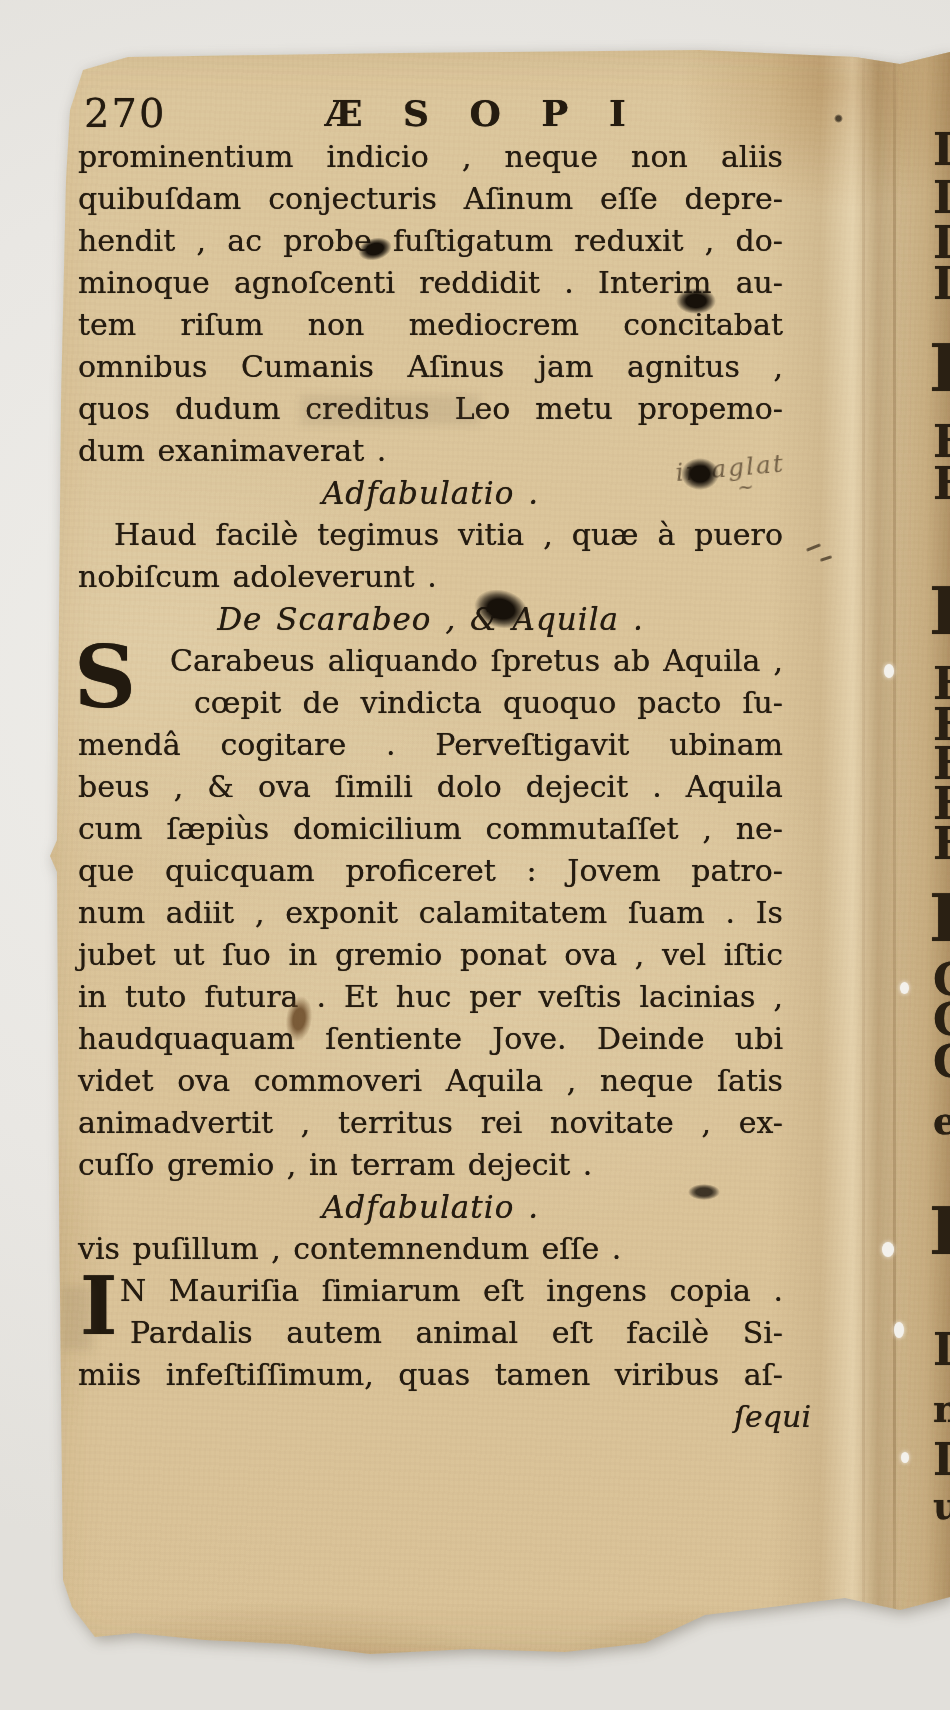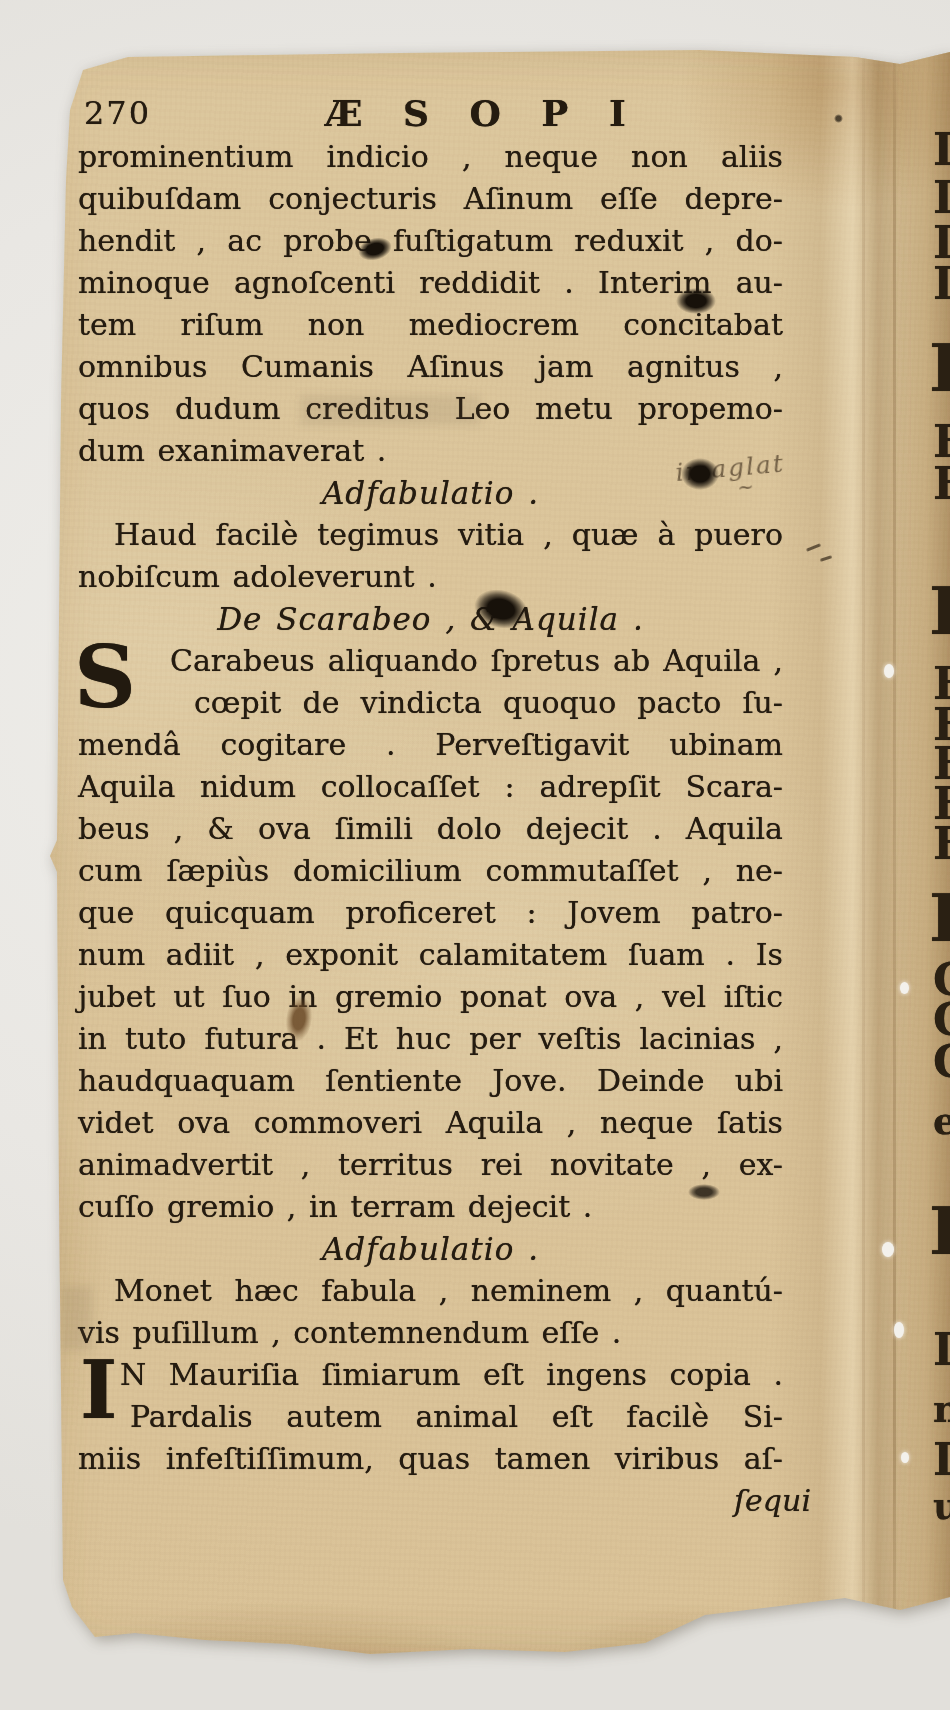--- a/index.html
+++ b/index.html
@@ -39,21 +39,21 @@
       linear-gradient(90deg, rgba(120,85,45,0) 0%, rgba(120,85,45,.10) 28%, rgba(252,242,216,.30) 46%,
         rgba(110,78,40,.22) 60%, rgba(120,85,45,.06) 72%, rgba(205,178,132,.28) 86%, rgba(120,85,45,.12) 100%);}
   .fold-line{position:absolute;top:0;width:3px;height:100%;pointer-events:none;
     background:linear-gradient(rgba(115,82,44,.0), rgba(115,82,44,.28) 12%, rgba(115,82,44,.18) 50%, rgba(115,82,44,.3) 85%, rgba(115,82,44,.05));}
   .glint{position:absolute;background:#f3f1ec;border-radius:50%;filter:blur(.7px);box-shadow:0 0 4px rgba(255,255,255,.8);}
 
   
   .text-col{position:absolute;left:78px;top:90px;width:705px;color:#241b10;
     text-shadow:0 0 .7px rgba(36,27,16,.85);}
   .header-row{position:relative;height:46px;line-height:46px;}
-  .page-number{position:absolute;left:6px;top:0;font-size:32px;letter-spacing:2px;}
+  .page-number{position:absolute;left:6px;top:0;font-size:40px;letter-spacing:2px;}
   .page-title{display:block;text-align:center;transform:translateX(52px);font-size:36px;font-weight:bold;letter-spacing:14px;}
   .line{position:relative;height:42px;line-height:42px;font-size:30px;word-spacing:3px;}
   .line.justify{text-align:justify;text-align-last:justify;}
   .line.justify-indent{text-align:justify;text-align-last:justify;padding-left:36px;}
   .line.left{text-align:left;}
   .line.heading{font-style:italic;text-align:center;font-size:31px;letter-spacing:1px;}
   .line.dropcap1-s{padding-left:92px;text-align:justify;text-align-last:justify;}
   .line.dropcap2-s{padding-left:116px;text-align:justify;text-align-last:justify;}
   .line.dropcap1-i{padding-left:42px;text-align:justify;text-align-last:justify;}
   .line.dropcap2-i{padding-left:52px;text-align:justify;text-align-last:justify;}
@@ -109,33 +109,31 @@
           <div class="line justify"><span>omnibus Cumanis Aſinus jam agnitus ,</span></div>
           <div class="line justify"><span>quos dudum creditus Leo metu propemo-</span></div>
           <div class="line left"><span>dum exanimaverat .</span></div>
           <div class="line heading"><span>Adfabulatio .</span></div>
           <div class="line justify-indent"><span>Haud facilè tegimus vitia , quæ à puero</span></div>
           <div class="line left"><span>nobiſcum adoleverunt .</span></div>
           <div class="line heading"><span>De Scarabeo , &amp; Aquila .</span></div>
           <div class="line dropcap1-s"><span class="dropcap dropcap-s">S</span><span>Carabeus aliquando ſpretus ab Aquila ,</span></div>
           <div class="line dropcap2-s"><span>cœpit de vindicta quoquo pacto ſu-</span></div>
           <div class="line justify"><span>mendâ cogitare . Perveſtigavit ubinam</span></div>
-          <div class="line justify"><span>Aquila nidum collocaſſet : adrepſit Scara-</span></div>
           <div class="line justify"><span>beus , &amp; ova ſimili dolo dejecit . Aquila</span></div>
           <div class="line justify"><span>cum ſæpiùs domicilium commutaſſet , ne-</span></div>
           <div class="line justify"><span>que quicquam proficeret : Jovem patro-</span></div>
           <div class="line justify"><span>num adiit , exponit calamitatem ſuam . Is</span></div>
           <div class="line justify"><span>jubet ut ſuo in gremio ponat ova , vel iſtic</span></div>
           <div class="line justify"><span>in tuto futura . Et huc per veſtis lacinias ,</span></div>
           <div class="line justify"><span>haudquaquam ſentiente Jove. Deinde ubi</span></div>
           <div class="line justify"><span>videt ova commoveri Aquila , neque ſatis</span></div>
           <div class="line justify"><span>animadvertit , territus rei novitate , ex-</span></div>
           <div class="line left"><span>cuſſo gremio , in terram dejecit .</span></div>
           <div class="line heading"><span>Adfabulatio .</span></div>
-          <div class="line justify-indent"><span>Monet hæc fabula , neminem , quantú-</span></div>
           <div class="line left"><span>vis puſillum , contemnendum eſſe .</span></div>
           <div class="line dropcap1-i"><span class="dropcap dropcap-i">I</span><span>N Mauriſia ſimiarum eſt ingens copia .</span></div>
           <div class="line dropcap2-i"><span>Pardalis autem animal eſt facilè Si-</span></div>
           <div class="line justify"><span>miis infeſtiſſimum, quas tamen viribus aſ-</span></div>
           <div class="line catchword"><span>ſequi</span></div>
         </div>
     </div>
 
     <div class="annotation">
       <span>imaglat</span>

